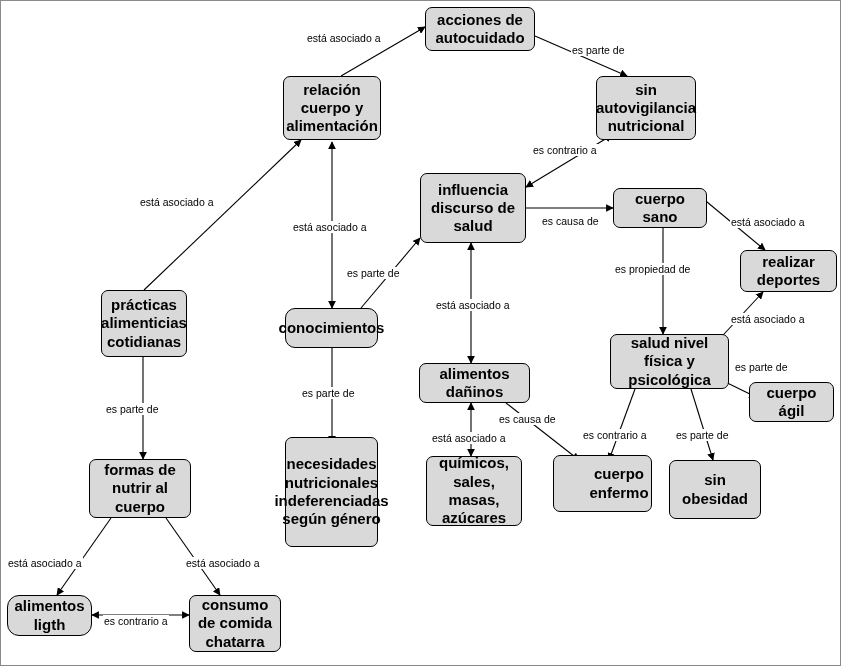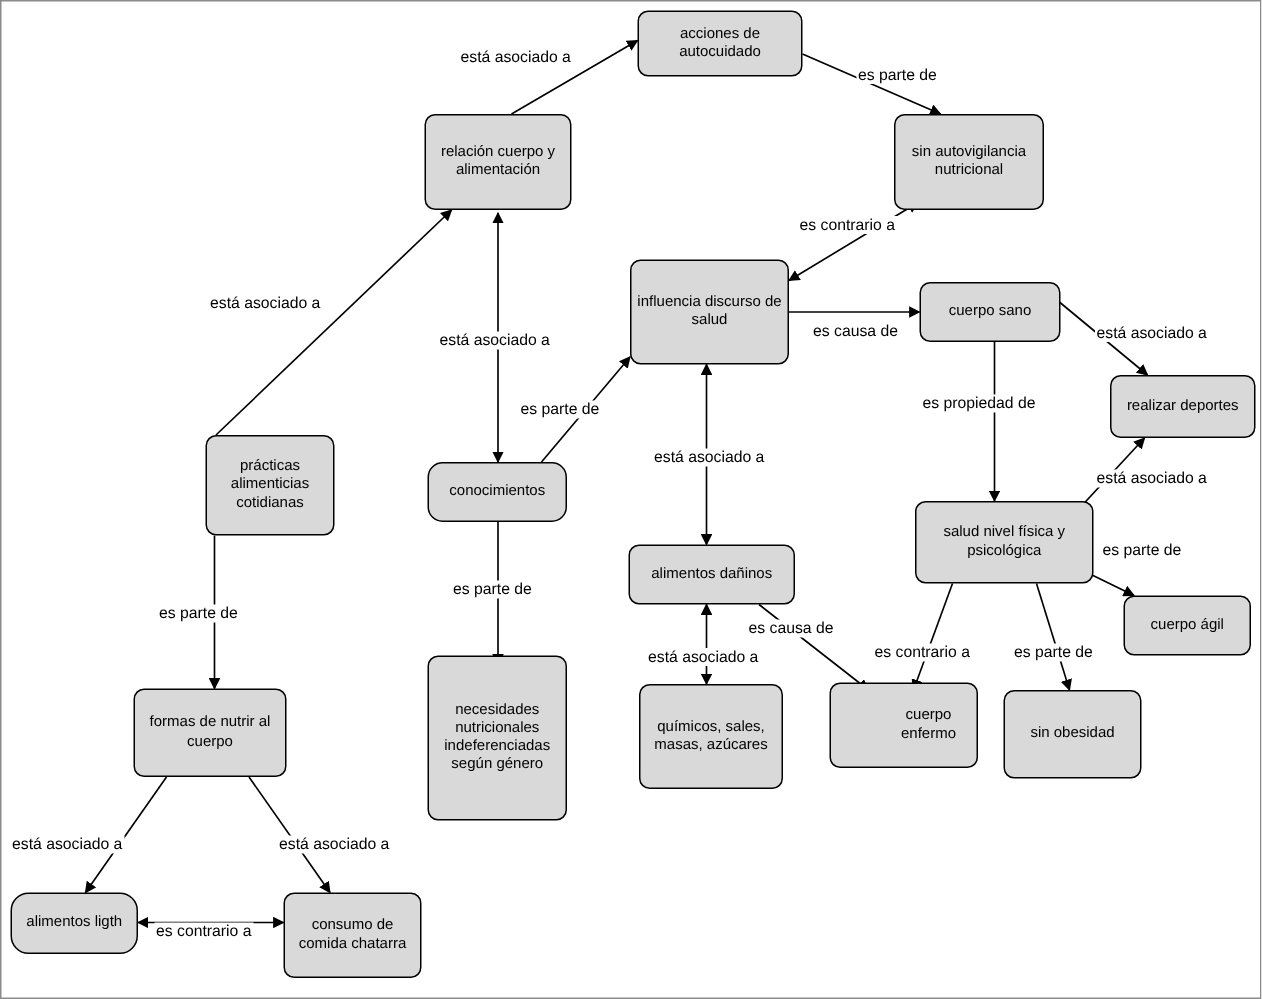--- a/index.html
+++ b/index.html
@@ -27,25 +27,26 @@
   .node {
     position: absolute;
     box-sizing: border-box;
     background: #d9d9d9;
     border: 1px solid #000000;
     border-radius: 7px;
     display: flex;
     align-items: center;
     justify-content: center;
     text-align: center;
-    font-size: 10px;
+    font-size: 15px;
     line-height: 1.22;
     color: #000000;
     padding: 2px 3px;
     z-index: 2;
+    font-weight: bold;
   }
   .edge-label {
     position: absolute;
     font-size: 10.5px;
     color: #000000;
     background: #ffffff;
     white-space: nowrap;
     z-index: 3;
     padding: 0 1px;
   }
@@ -107,25 +108,25 @@
     </g>
   </svg>
 
   <div id="nodes">
       <div class="node" style="left: 424px; top: 6px; width: 110px; height: 44px;">acciones de autocuidado</div>
       <div class="node" style="left: 282px; top: 75px; width: 98px; height: 64px;">relación cuerpo y alimentación</div>
       <div class="node" style="left: 595px; top: 75px; width: 100px; height: 64px;">sin autovigilancia nutricional</div>
       <div class="node" style="left: 419px; top: 172px; width: 106px; height: 70px;">influencia discurso de salud</div>
       <div class="node" style="left: 612px; top: 187px; width: 94px; height: 40px;">cuerpo sano</div>
       <div class="node" style="left: 739px; top: 249px; width: 97px; height: 42px;">realizar deportes</div>
-      <div class="node" style="left: 100px; top: 289px; width: 86px; height: 67px; margin-left: 36px;">prácticas alimenticias cotidianas</div>
+      <div class="node" style="left: 100px; top: 289px; width: 86px; height: 67px;">prácticas alimenticias cotidianas</div>
       <div class="node" style="left: 284px; top: 307px; width: 93px; height: 40px; border-radius: 10px;">conocimientos</div>
       <div class="node" style="left: 609px; top: 333px; width: 119px; height: 55px;">salud nivel física y psicológica</div>
       <div class="node" style="left: 418px; top: 362px; width: 111px; height: 40px;">alimentos dañinos</div>
-      <div class="node" style="left: 748px; top: 396px; width: 85px; height: 40px;">cuerpo ágil</div>
+      <div class="node" style="left: 748px; top: 381px; width: 85px; height: 40px;">cuerpo ágil</div>
       <div class="node" style="left: 284px; top: 436px; width: 93px; height: 110px;">necesidades nutricionales indeferenciadas según género</div>
       <div class="node" style="left: 88px; top: 458px; width: 102px; height: 59px;">formas de nutrir al cuerpo</div>
       <div class="node" style="left: 425px; top: 455px; width: 96px; height: 70px;">químicos, sales, masas, azúcares</div>
       <div class="node" style="left: 552px; top: 454px; width: 99px; height: 57px; padding-left: 36px;">cuerpo enfermo</div>
       <div class="node" style="left: 668px; top: 459px; width: 92px; height: 59px;">sin obesidad</div>
       <div class="node" style="left: 6px; top: 594px; width: 85px; height: 41px; border-radius: 12px;">alimentos ligth</div>
       <div class="node" style="left: 188px; top: 594px; width: 92px; height: 57px;">consumo de comida chatarra</div>
     </div>
   <div id="labels">
       <div class="edge-label" style="left: 305px; top: 31px;">está asociado a</div>

